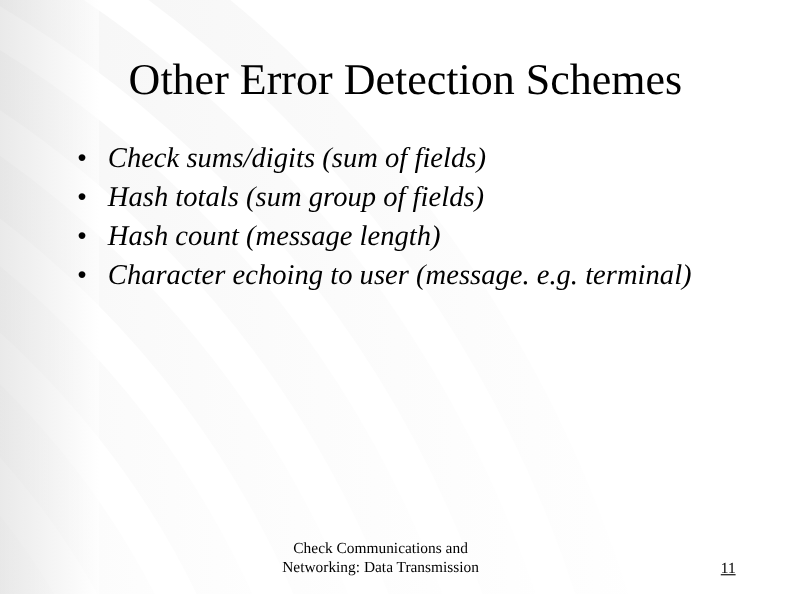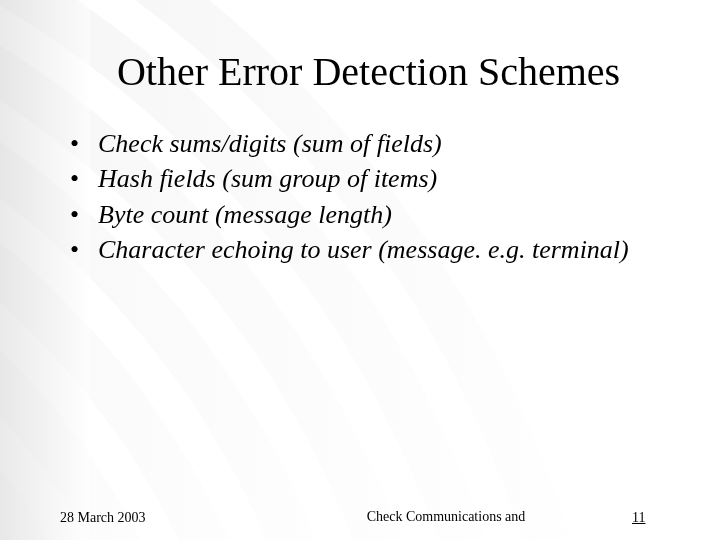--- a/index.html
+++ b/index.html
@@ -79,21 +79,21 @@
   .footer-date {
     flex: 0 0 200px;
   }
   .footer-title {
     flex: 1 1 auto;
     text-align: center;
     line-height: 1.2;
   }
   .footer-page {
     flex: 0 0 60px;
-    text-align: left;
+    text-align: center;
     text-decoration: underline;
   }
 </style>
 </head>
 <body>
 
 <div class="slide">
 
   <div class="bg">
     <svg width="720" height="540" viewBox="0 0 720 540">
@@ -127,34 +127,34 @@
 
     <div class="title">Other Error Detection Schemes</div>
 
     <div class="body">
       <div class="bullet-row">
         <div class="bullet-dot">•</div>
         <div class="bullet-text">Check sums/digits (sum of fields)</div>
       </div>
       <div class="bullet-row">
         <div class="bullet-dot">•</div>
-        <div class="bullet-text">Hash fields (sum group of items)</div>
+        <div class="bullet-text">Hash totals (sum group of fields)</div>
       </div>
       <div class="bullet-row">
         <div class="bullet-dot">•</div>
-        <div class="bullet-text">Byte count (message length)</div>
+        <div class="bullet-text">Hash count (message length)</div>
       </div>
       <div class="bullet-row">
         <div class="bullet-dot">•</div>
         <div class="bullet-text">Character echoing to user (message. e.g. terminal)</div>
       </div>
     </div>
 
     <div class="footer">
-      <div class="footer-date">28 March 2003</div>
       <div class="footer-title">
         <span>Check Communications and</span><br>
+        <span>Networking: Data Transmission</span>
       </div>
       <div class="footer-page">11</div>
     </div>
 
   </div>
 </div>
 
 </body></html>

